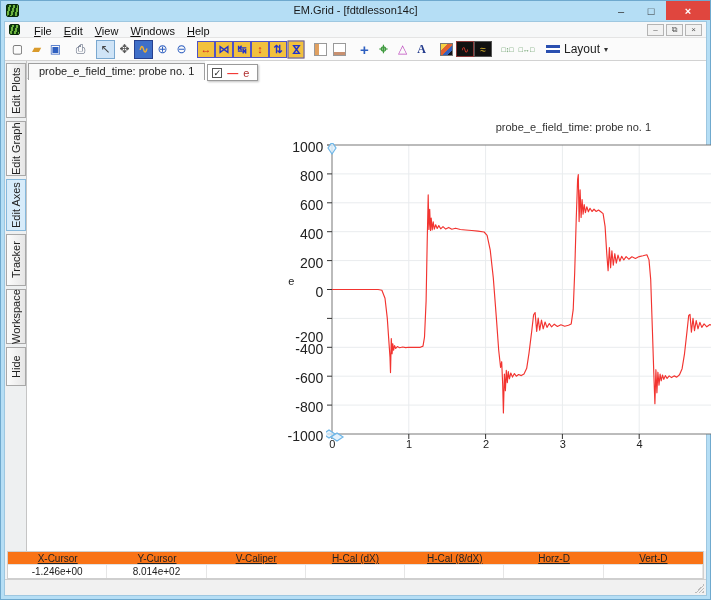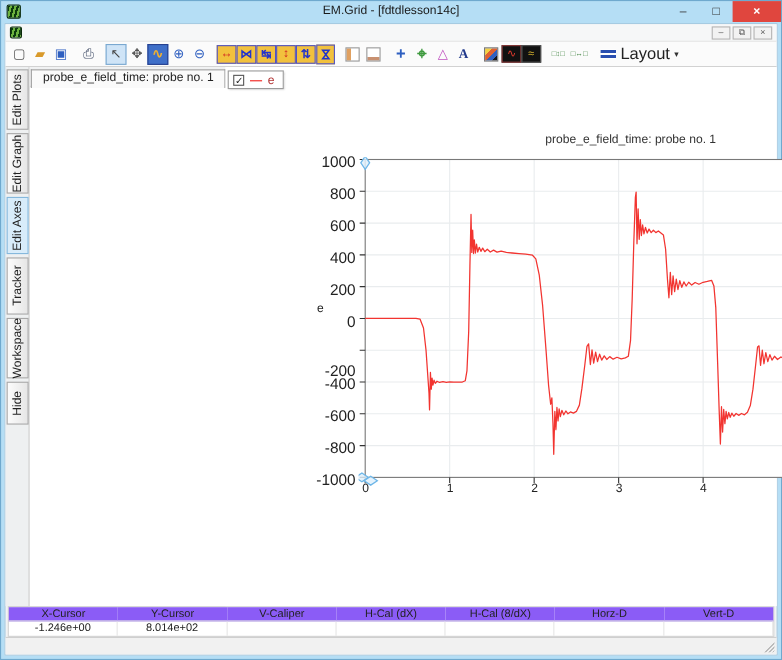--- a/index.html
+++ b/index.html
@@ -48,21 +48,21 @@
   .cdk{color:#555;} .glyph-red{color:#e23b2e;} .glyph-yel{color:#e8c030;}
   .rot g, .tb.rot{transform:rotate(90deg);}
   .tb.big{font-size:15px;font-weight:bold;}
   .tb.tiny{font-size:7px;letter-spacing:0;color:#4a8a4a;white-space:nowrap;}
   .shp{display:inline-block;width:13px;height:13px;border:1px solid #999;background:#fff;}
   .shp.pv{background:linear-gradient(90deg,#e0a060 0 38%,#fff 38%);}
   .shp.ph{background:linear-gradient(0deg,#c89070 0 30%,#fff 30%);}
   .shp.sw{border-color:#777;background:linear-gradient(135deg,#f5d142 0 30%,#e06030 30% 55%,#3060c0 55% 80%,#16161c 80%);}
   .tb-layout{display:flex;align-items:center;gap:4px;padding:0 4px;height:19px;flex:0 0 auto;}
   .tb-layout .bars{width:14px;height:9px;background:repeating-linear-gradient(180deg,#2a4fb0 0 3px,#fff 3px 5px);}
-  .tb-layout .lbl{font-size:15px;color:#222;}
+  .tb-layout .lbl{font-size:12px;color:#222;}
   .tb-layout .caret{font-size:8px;color:#333;}
 
   
   .workspace{flex:1 1 auto;display:flex;min-height:0;}
   .side-tabs{width:22px;background:#eef0f1;border-right:1px solid #c5c5c5;padding-top:2px;
              display:flex;flex-direction:column;align-items:flex-end;flex:0 0 auto;}
   .side-tab{writing-mode:vertical-rl;transform:rotate(180deg);width:20px;margin-bottom:3px;
             display:flex;align-items:center;justify-content:center;font-size:11px;color:#222;
             background:linear-gradient(90deg,#e6e6e6,#fcfcfc);border:1px solid #a8a8a8;}
   .side-tab.sel{background:#d8ecfa;border-color:#85b8dc;}
@@ -83,22 +83,22 @@
   .chart-title{position:absolute;left:127px;width:482px;top:60px;text-align:center;font-size:11px;color:#333;}
   .x-axis-title{position:absolute;left:127px;width:482px;top:388px;text-align:center;font-size:11px;color:#222;}
   .y-axis-title{position:absolute;left:78px;top:214px;width:16px;text-align:center;font-size:11px;color:#222;}
   .plot-svg{position:absolute;left:121px;top:82px;}
   .ylab{position:absolute;width:44px;text-align:right;font-size:14px;color:#222;}
   .xlab{position:absolute;width:30px;text-align:center;font-size:11px;color:#222;}
 
   
   .readout{height:28px;margin:0 2px;background:#fff;border:1px solid #cfcfcf;flex:0 0 auto;
            display:grid;grid-template-columns:repeat(7,1fr);grid-template-rows:13px 13px;}
-  .ro-h{font-size:10px;color:#222;text-align:center;line-height:13px;background:#8b5cf6;
-        border-bottom:1px solid #e2e2e2;}
+  .ro-h{font-size:10px;color:#222;text-align:center;line-height:13px;background:#f97316;
+        border-bottom:1px solid #e2e2e2;text-decoration:underline;}
   .ro-v{font-size:10px;color:#222;text-align:center;line-height:13px;border-right:1px solid #e6e6e6;}
 
   
   .statusbar{height:16px;background:#f1f1f1;border-top:1px solid #cfcfcf;position:relative;flex:0 0 auto;}
   .grip{position:absolute;right:2px;bottom:2px;width:10px;height:10px;
         background:linear-gradient(135deg,transparent 0 55%,#bbb 55% 62%,transparent 62% 72%,#bbb 72% 79%,transparent 79% 89%,#bbb 89% 96%,transparent 96%);}
 </style>
 </head>
 <body>
 
@@ -109,20 +109,21 @@
     <div class="win-controls">
       <span class="wc">–</span>
       <span class="wc">□</span>
       <span class="wc close">×</span>
     </div>
   </div>
 
   <div class="main">
     <div class="menubar">
       <span class="logo"></span>
+      <span id="menu-items"><span class="menu-item"><u>F</u>ile</span><span class="menu-item"><u>E</u>dit</span><span class="menu-item"><u>V</u>iew</span><span class="menu-item"><u>W</u>indows</span><span class="menu-item"><u>H</u>elp</span></span>
       <span class="mdi">
         <span>–</span>
         <span>⧉</span>
         <span>×</span>
       </span>
     </div>
 
     <div class="toolbar" id="toolbar">
         <span class="tb cdk">▢</span>
         <span class="tb cg">▰</span>

